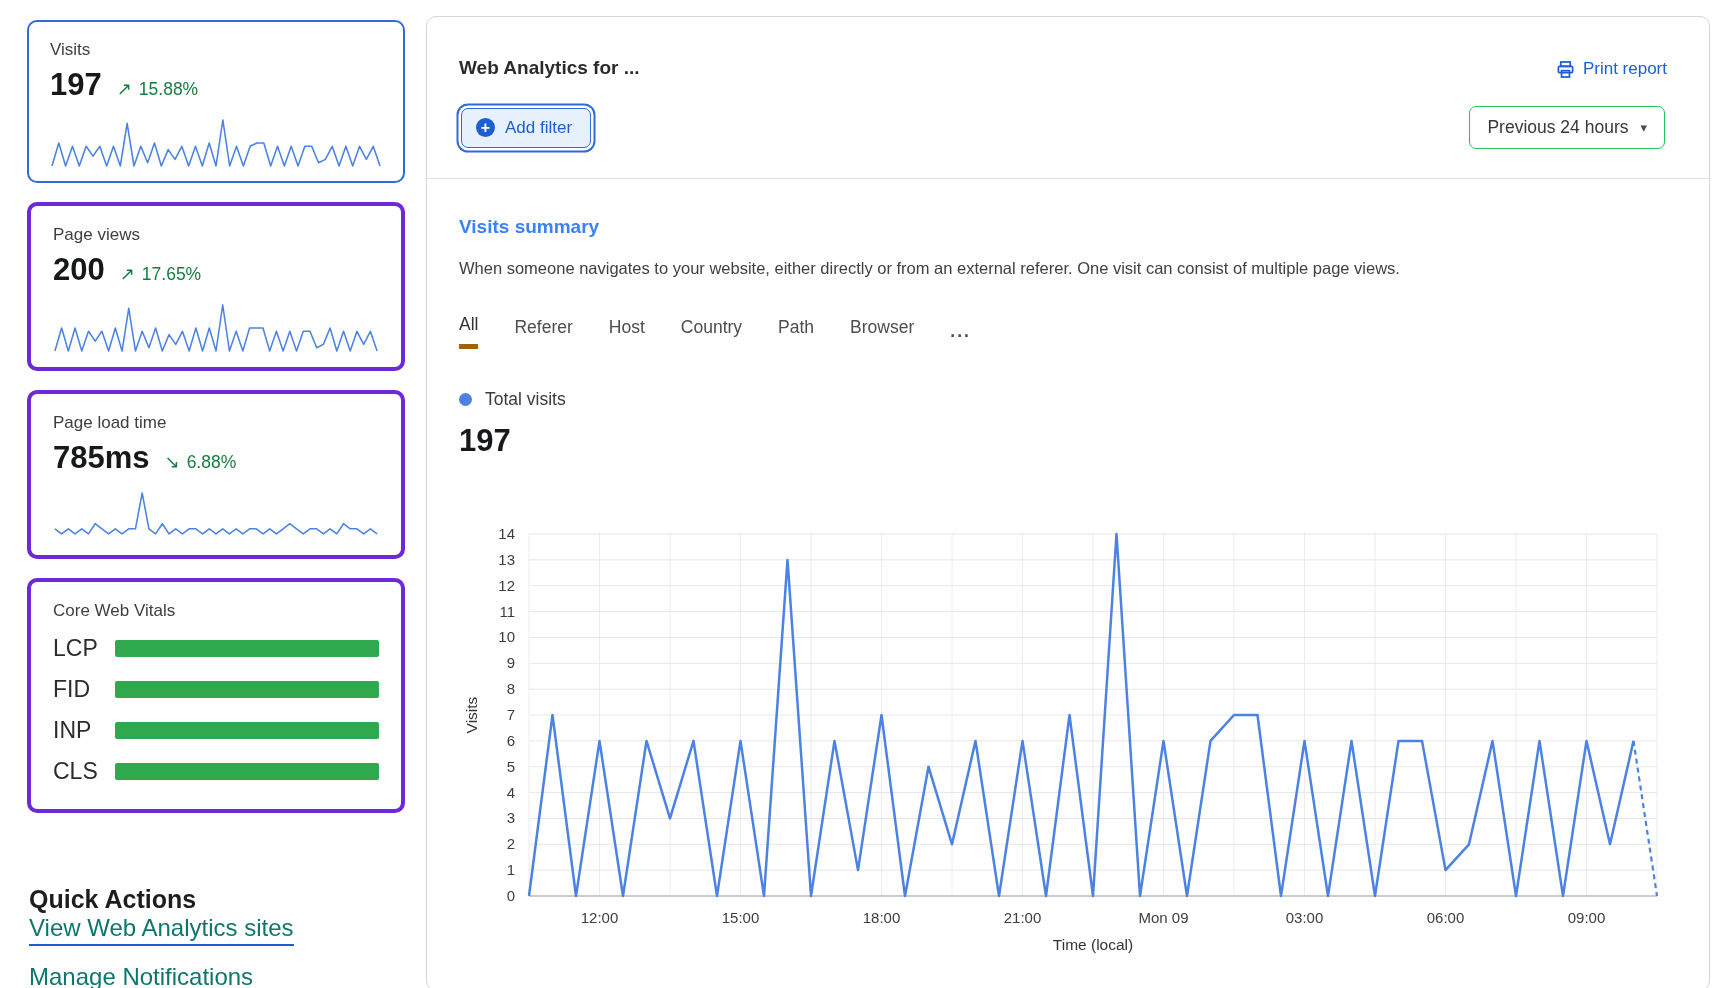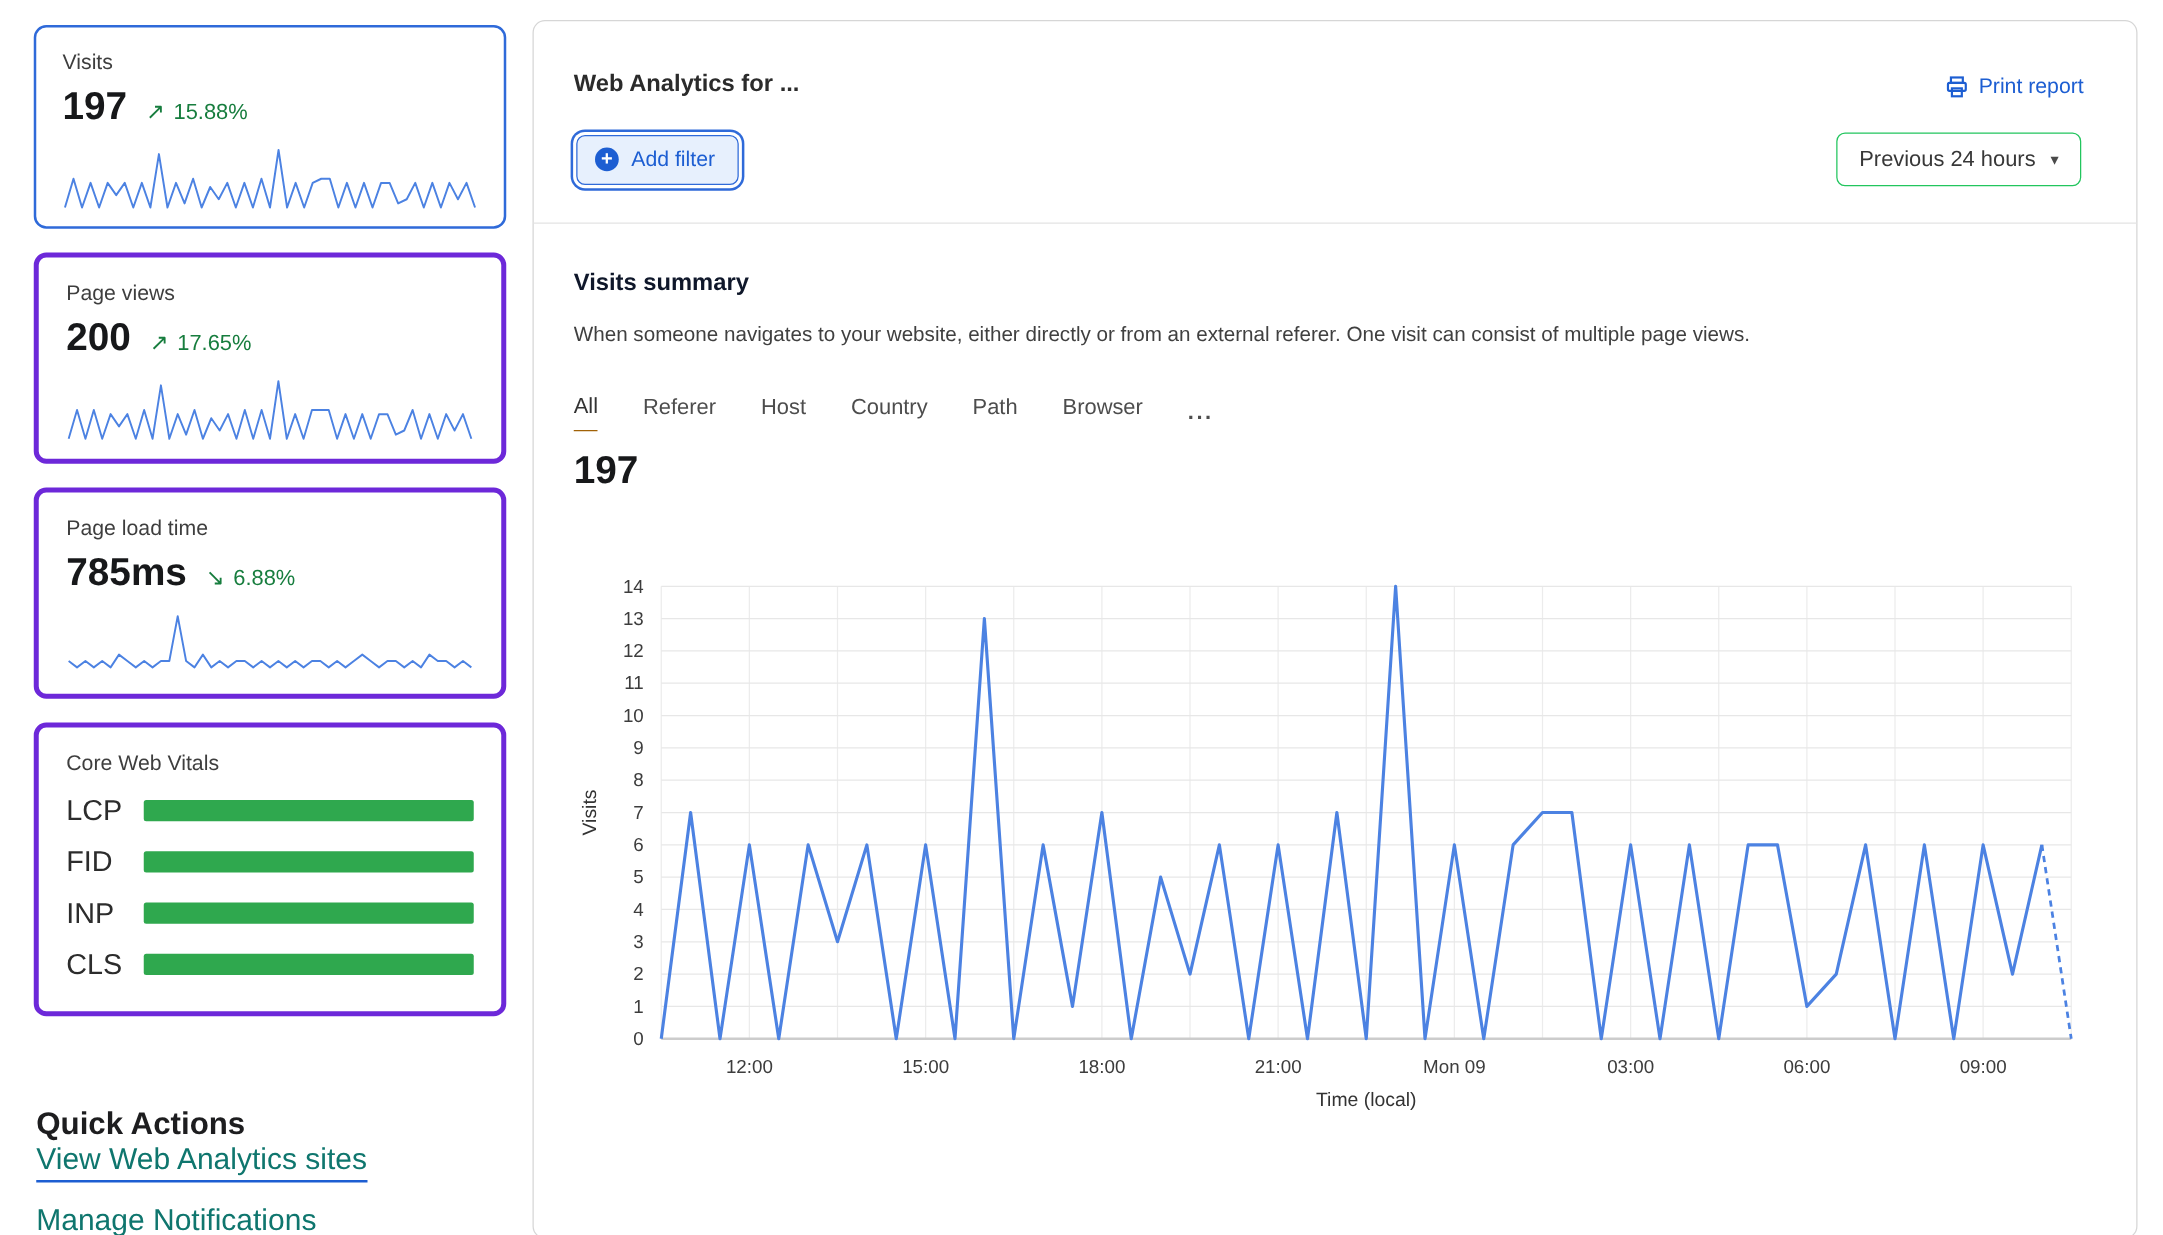--- a/index.html
+++ b/index.html
@@ -43,25 +43,25 @@
     box-shadow:0 0 0 2.5px #ffffff, 0 0 0 4.5px #2f6ad9; cursor:pointer; margin-left:4px; }
   .plus-circle { width:19px; height:19px; border-radius:50%; background:#1d5ed2; color:#fff;
     font-size:16px; line-height:19px; text-align:center; font-weight:bold; }
   .range-btn { display:flex; align-items:center; gap:12px; background:#fff;
     border:1px solid #22c55e; border-radius:7px; padding:10px 17px; font-size:17.5px;
     color:#383838; cursor:pointer; }
   .caret { font-size:13px; color:#4a4a4a; }
   .panel-divider { border-top:1px solid #e3e3e3; margin-top:29px; }
 
   .summary { padding:37px 44px 0 32px; }
-  .summary h3 { font-size:19px; font-weight:bold; color:#0f172a; margin-bottom:21px; }
+  .summary h3 { font-size:19px; font-weight:bold; color:#3b82f6; margin-bottom:21px; }
   .summary .desc { font-size:16.5px; color:#404040; margin-bottom:36px; }
   .tabs { display:flex; align-items:center; gap:36px; }
   .tab { font-size:17.5px; color:#4d4d4d; padding-bottom:9px; cursor:pointer; }
-  .tab.active { color:#333; border-bottom:1px solid #a16207; }
+  .tab.active { color:#333; border-bottom:5px solid #a16207; }
   .tab-more { font-size:17.5px; color:#4d4d4d; letter-spacing:2px; font-weight:bold; cursor:pointer; }
   .legend { display:flex; align-items:center; gap:13px; margin-top:40px; }
   .legend-dot { width:13px; height:13px; border-radius:50%; background:#4c82e2; }
   .legend-label { font-size:17.5px; color:#3a3a3a; }
   .total-number { font-size:31px; font-weight:bold; color:#17181a; margin-top:13px; }
 
   .chart-wrap { margin-top:8px; margin-left:-20px; }
 </style>
 </head>
 <body>
@@ -172,20 +172,24 @@
     <div class="tabs">
       <span class="tab active">All</span>
       <span class="tab">Referer</span>
       <span class="tab">Host</span>
       <span class="tab">Country</span>
       <span class="tab">Path</span>
       <span class="tab">Browser</span>
       <span class="tab-more">...</span>
     </div>
 
+    <div class="legend">
+      <span class="legend-dot"></span>
+      <span class="legend-label">Total visits</span>
+    </div>
     <div class="total-number">197</div>
 
     <div class="chart-wrap">
       <svg id="main-chart" width="1270" height="505" viewBox="0 0 1270 505">
           <line x1="90" y1="67" x2="90" y2="429" stroke="#ececec" stroke-width="1"></line>
           <line x1="160.5" y1="67" x2="160.5" y2="429" stroke="#ececec" stroke-width="1"></line>
           <line x1="231" y1="67" x2="231" y2="429" stroke="#ececec" stroke-width="1"></line>
           <line x1="301.5" y1="67" x2="301.5" y2="429" stroke="#ececec" stroke-width="1"></line>
           <line x1="372" y1="67" x2="372" y2="429" stroke="#ececec" stroke-width="1"></line>
           <line x1="442.5" y1="67" x2="442.5" y2="429" stroke="#ececec" stroke-width="1"></line>

